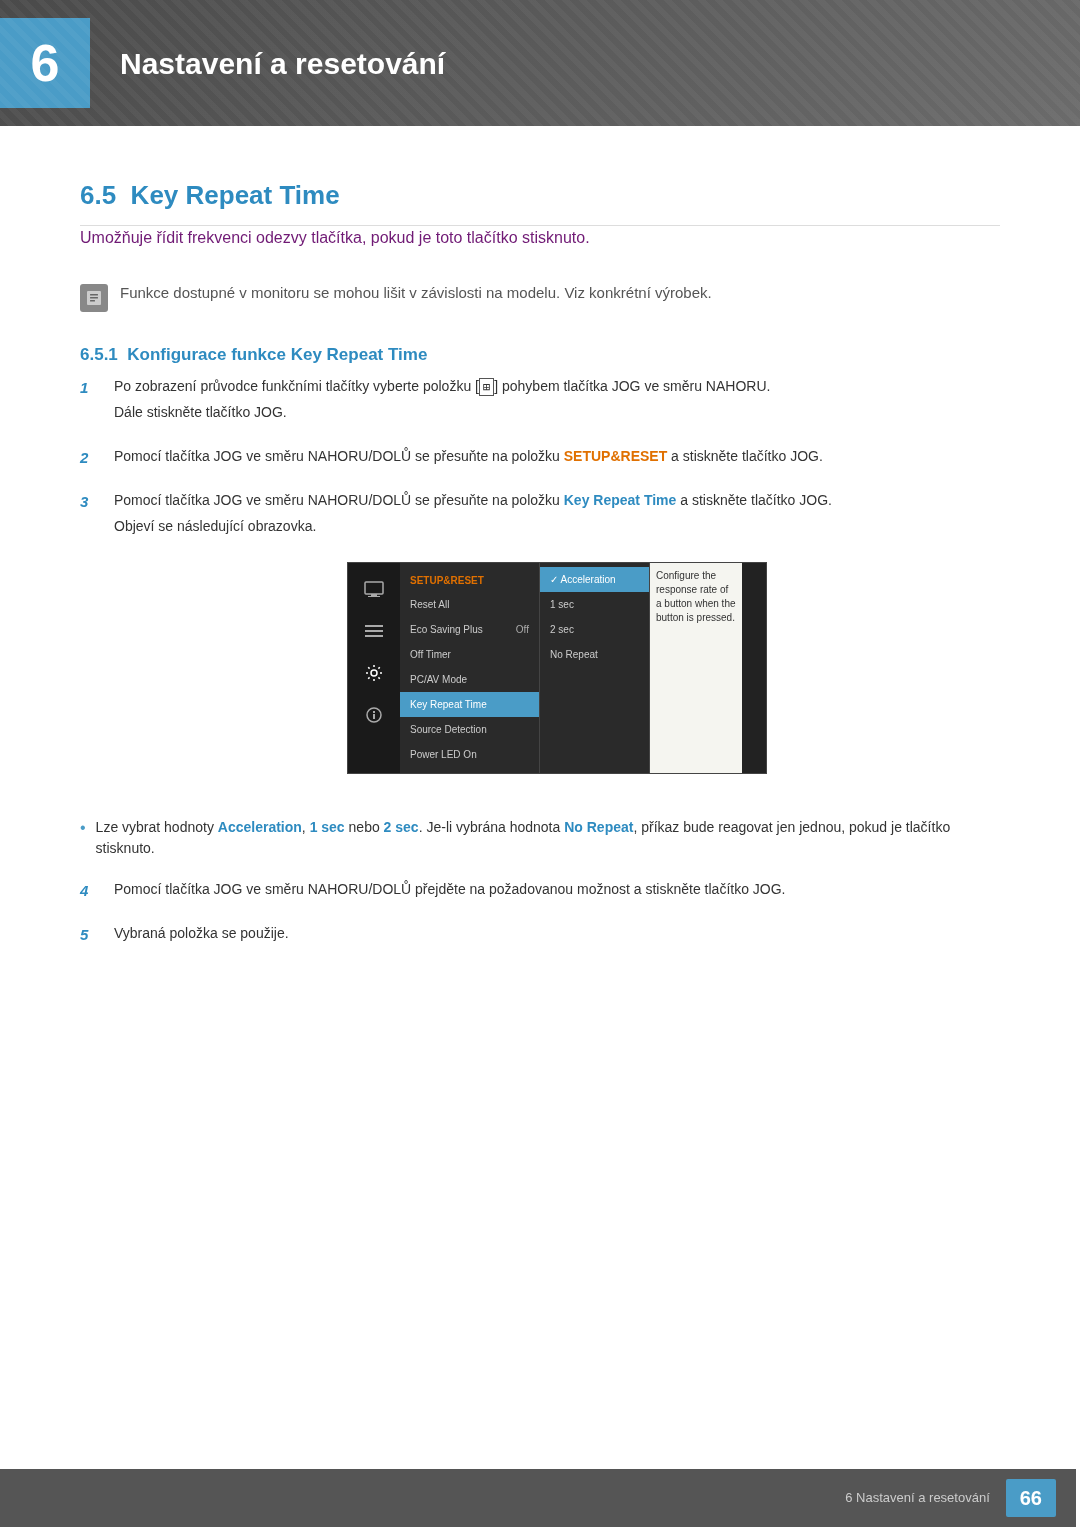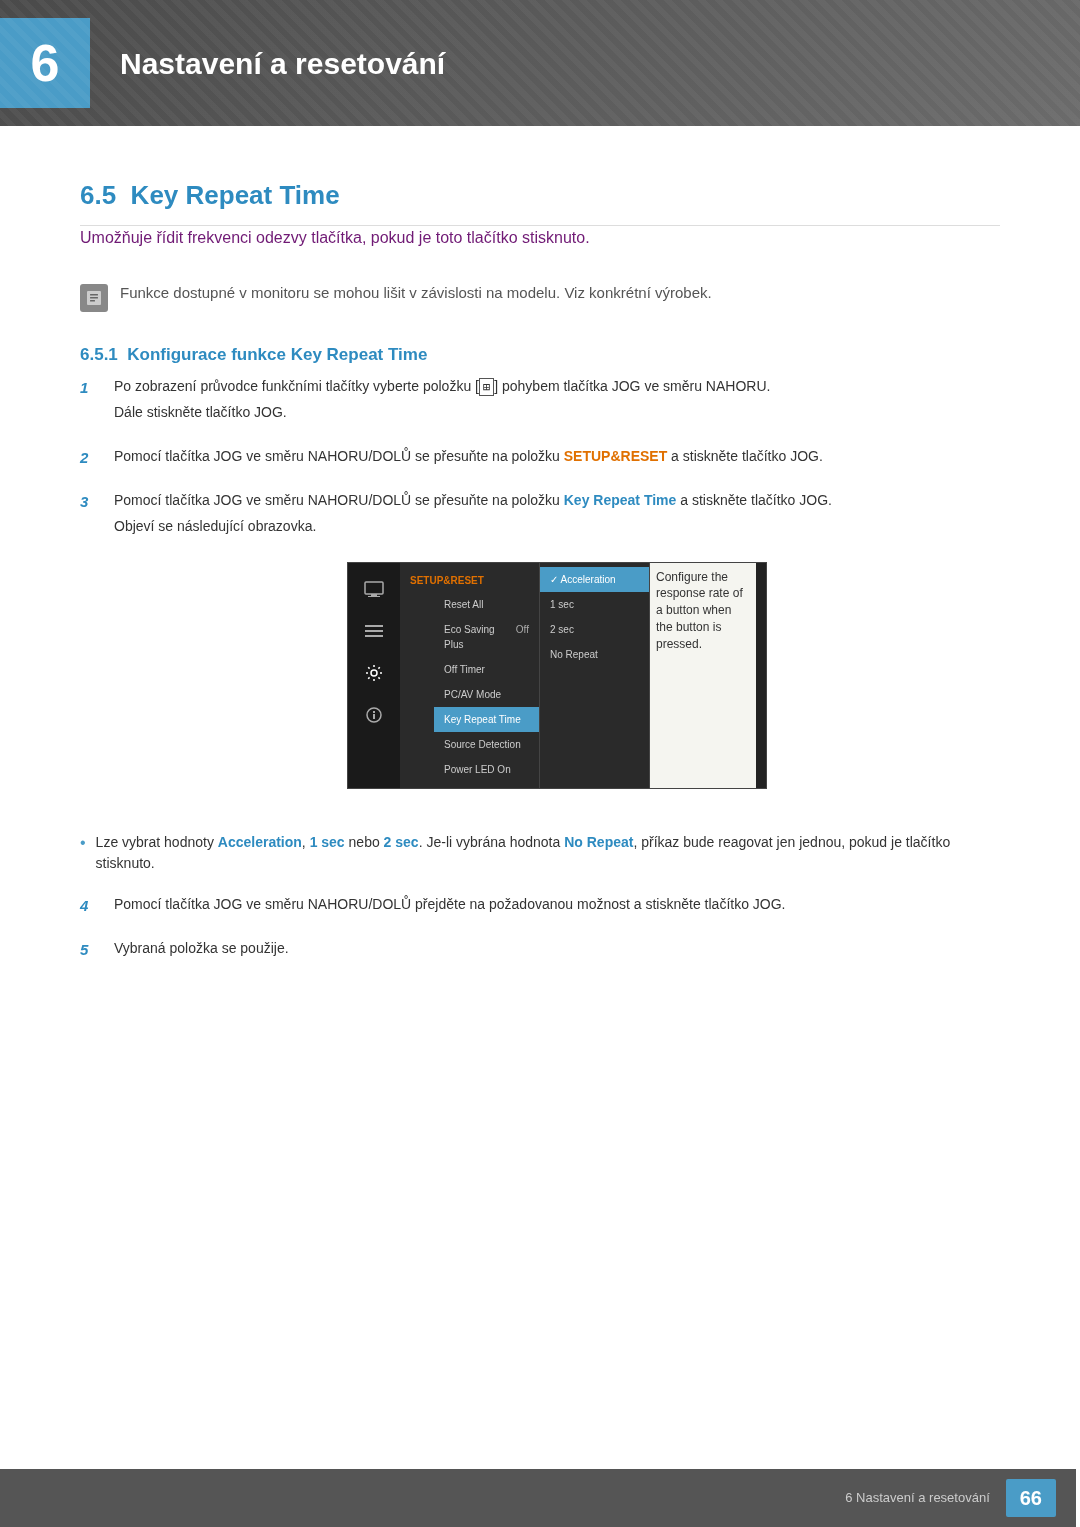--- a/index.html
+++ b/index.html
@@ -187,22 +187,21 @@
       font-size: 10px;
       padding: 4px 10px 4px 10px;
       font-weight: bold;
     }
     .menu-item {
       padding: 5px 10px;
       font-size: 10px;
       color: #ccc;
       display: flex;
       justify-content: space-between;
-      align-items: flex-start;
-      margin-left: 34px;
+      align-items: flex-end;
     }
     .menu-item.active {
       background: #4a9cc7;
       color: #fff;
     }
     .menu-item .val {
       color: #aaa;
       font-size: 10px;
     }
     .screenshot-submenu {
@@ -222,23 +221,23 @@
     }
     .submenu-item.checkmark::before {
       content: '✓ ';
       color: #4a9cc7;
     }
     .submenu-item.active.checkmark::before {
       color: #fff;
     }
     .screenshot-tooltip {
       background: #f5f5f0;
-      width: 106px;
+      width: 92px;
       padding: 6px 6px;
-      font-size: 12px;
+      font-size: 10px;
       color: #333;
       line-height: 1.4;
     }
 
     
     .bullet-list {
       list-style: none;
       margin: 10px 0 20px 0;
     }
     .bullet-list li {

